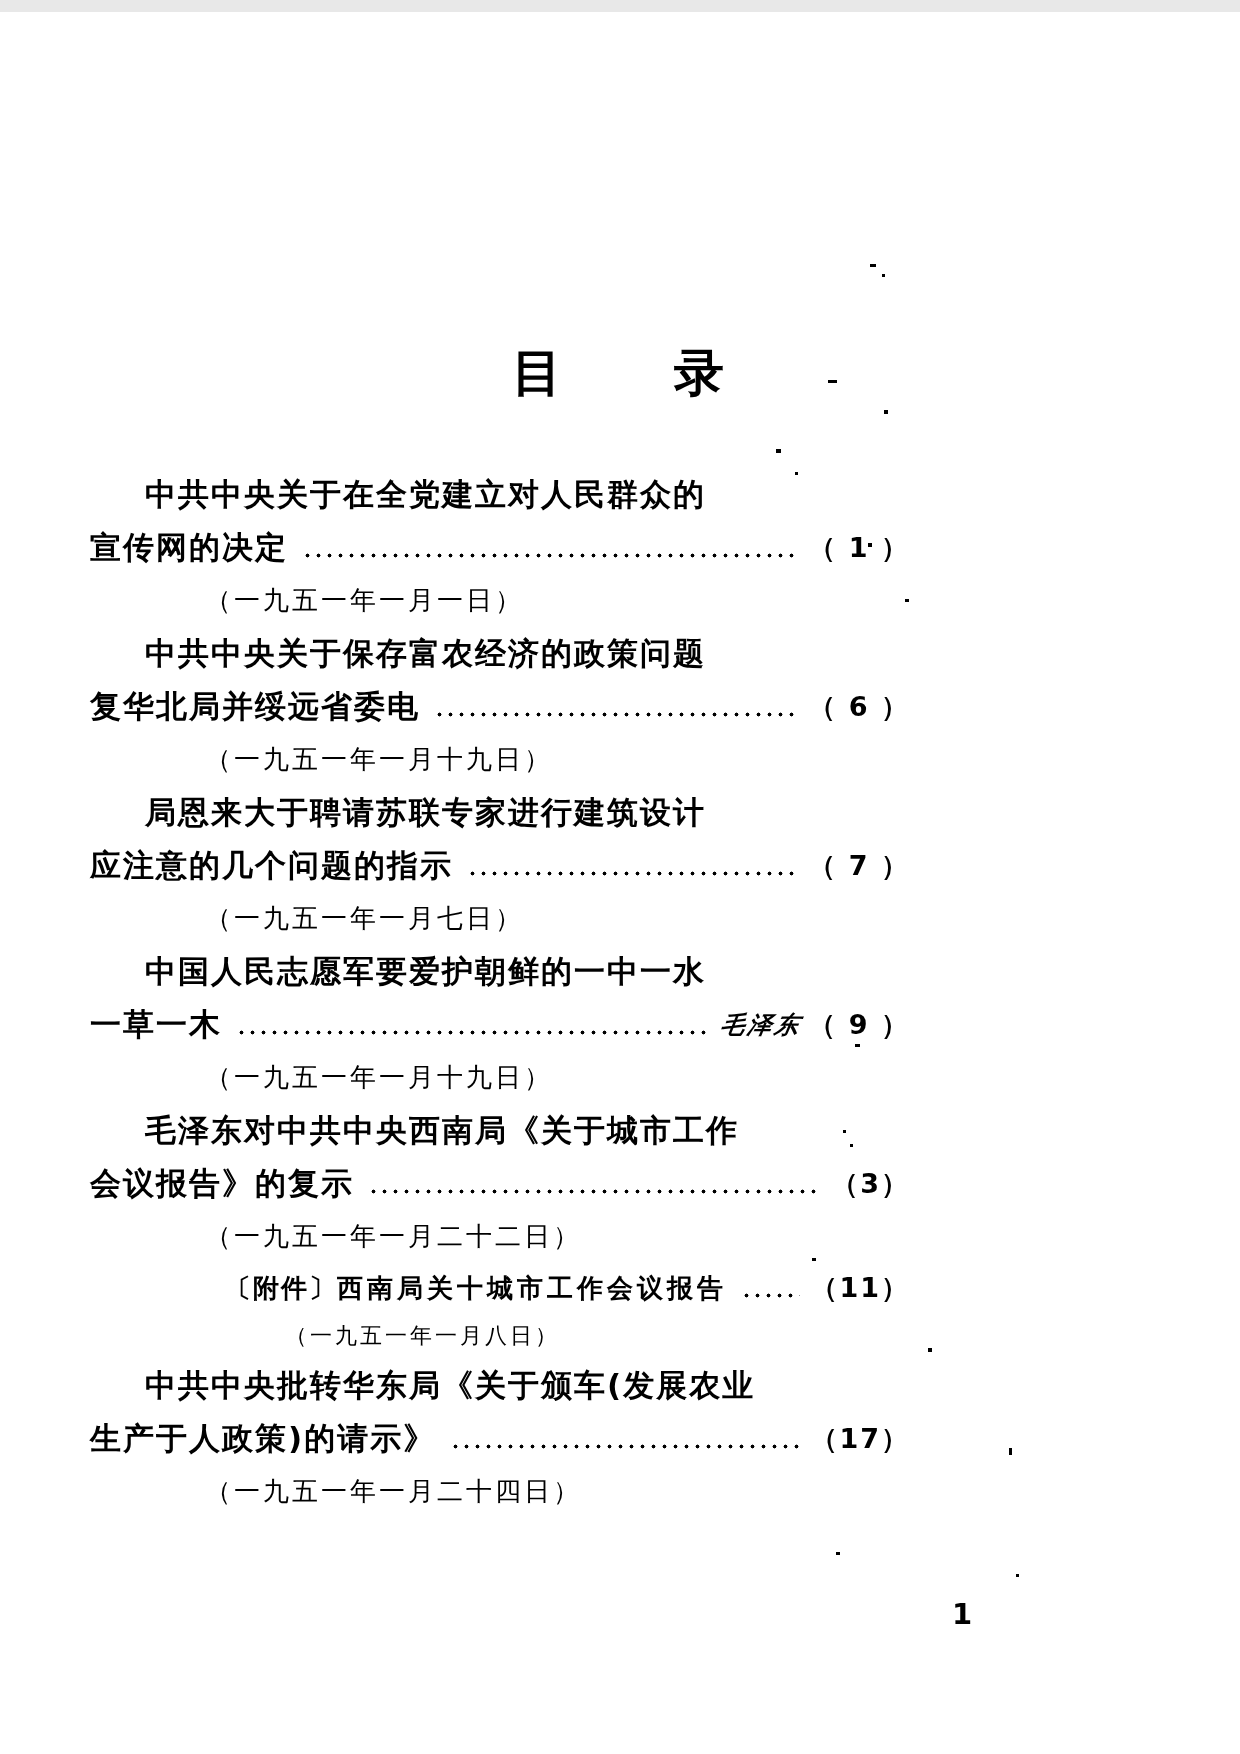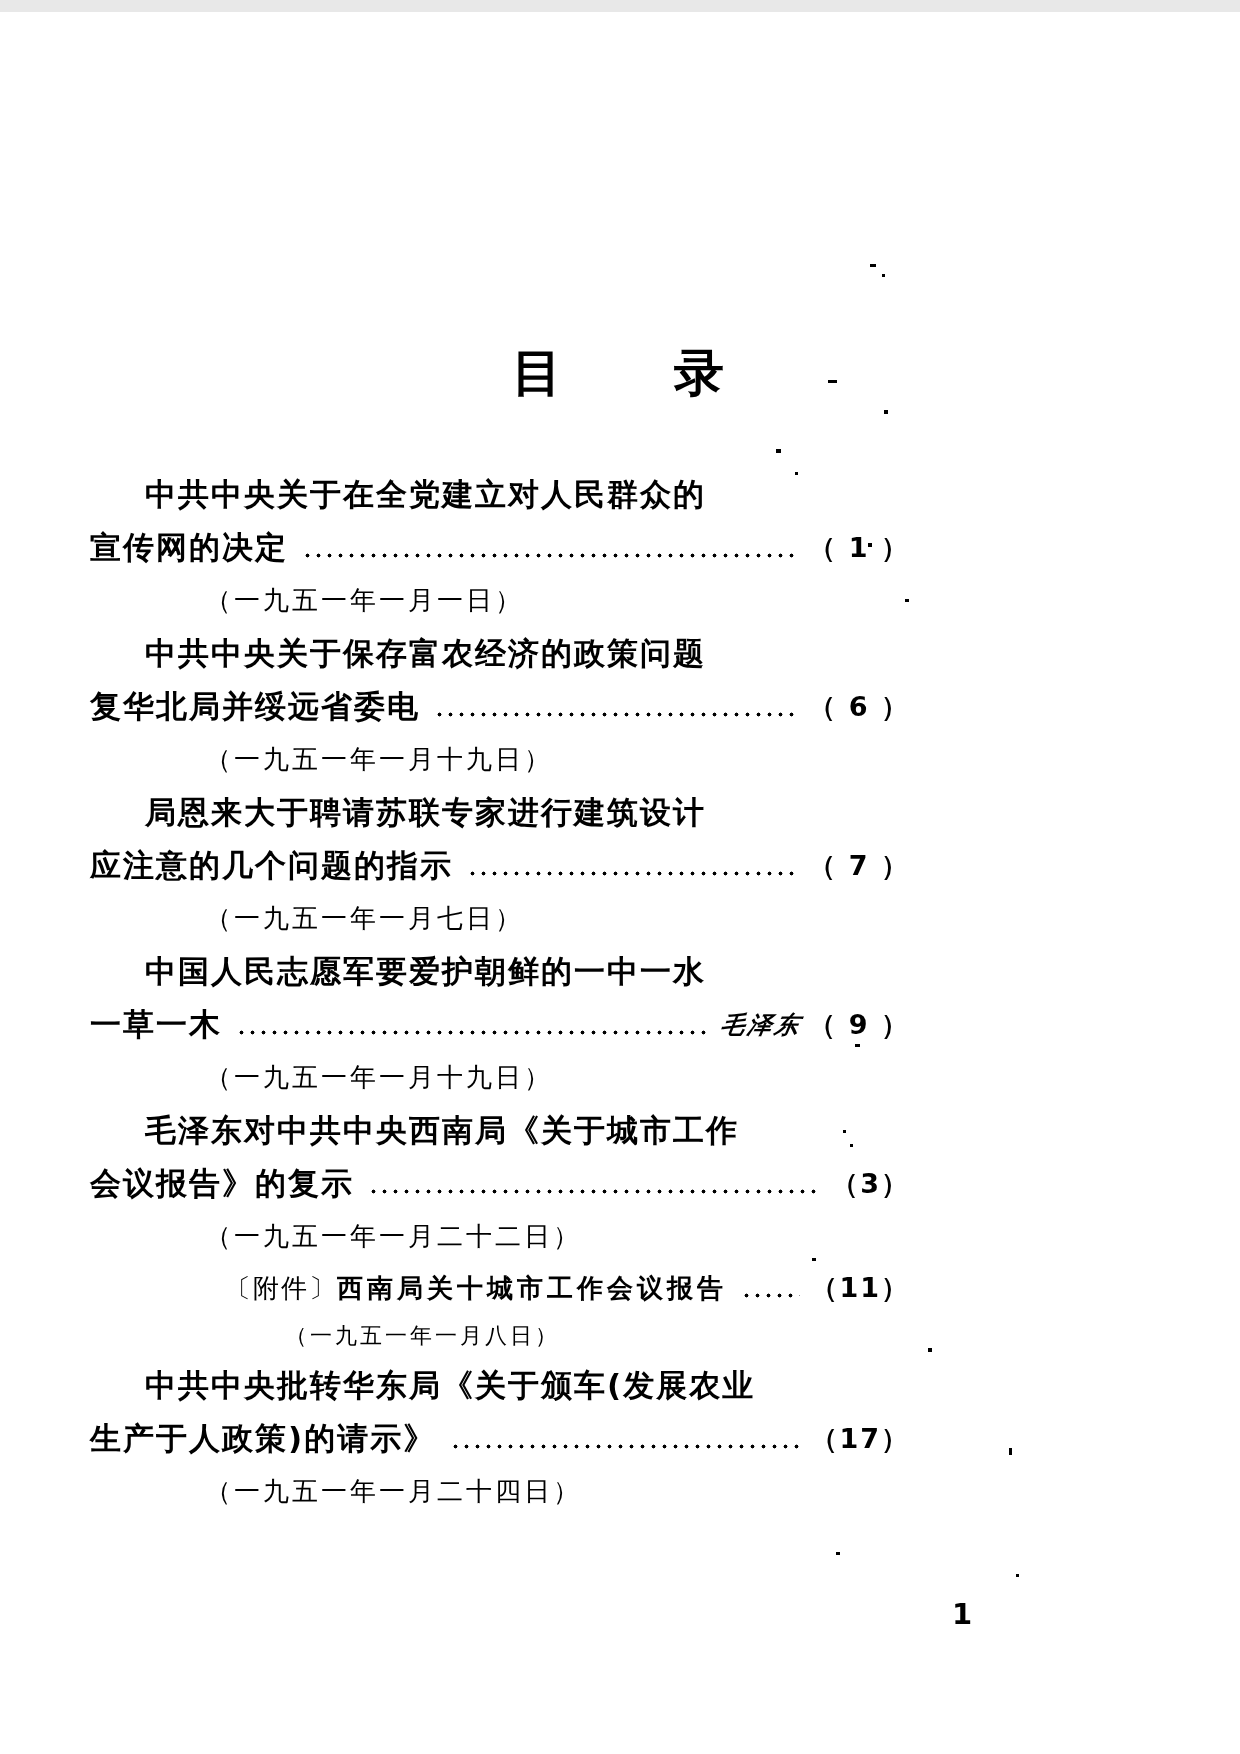--- a/index.html
+++ b/index.html
@@ -35,21 +35,21 @@
     margin:16px 10px 0 14px;
     background-image:radial-gradient(circle,#000 1.7px,rgba(0,0,0,0) 2.2px);
     background-size:11px 9px;
     background-repeat:repeat-x;
     background-position:0 center;
   }
   .pg{font-size:27px;font-weight:700;letter-spacing:2px;white-space:nowrap;}
   .daterow{padding-left:205px;}
   .date{font-size:26px;font-weight:500;letter-spacing:3px;white-space:nowrap;}
   .attachrow{height:50px;padding-left:225px;padding-right:330px;}
-  .attach-label{font-size:26px;font-weight:400;letter-spacing:2px;white-space:nowrap;}
+  .attach-label{font-size:26px;font-weight:700;letter-spacing:2px;white-space:nowrap;}
   .attach-text{font-size:26px;font-weight:600;letter-spacing:4px;white-space:nowrap;}
   .attach-leader{margin-top:14px;}
   .attach-daterow{height:46px;padding-left:285px;}
   .attach-date{font-size:22px;font-weight:400;letter-spacing:3px;white-space:nowrap;}
   .author{
     font-size:24px;font-weight:600;
     font-style:italic;
     transform:skewX(-10deg);
     letter-spacing:3px;
     margin-right:6px;

